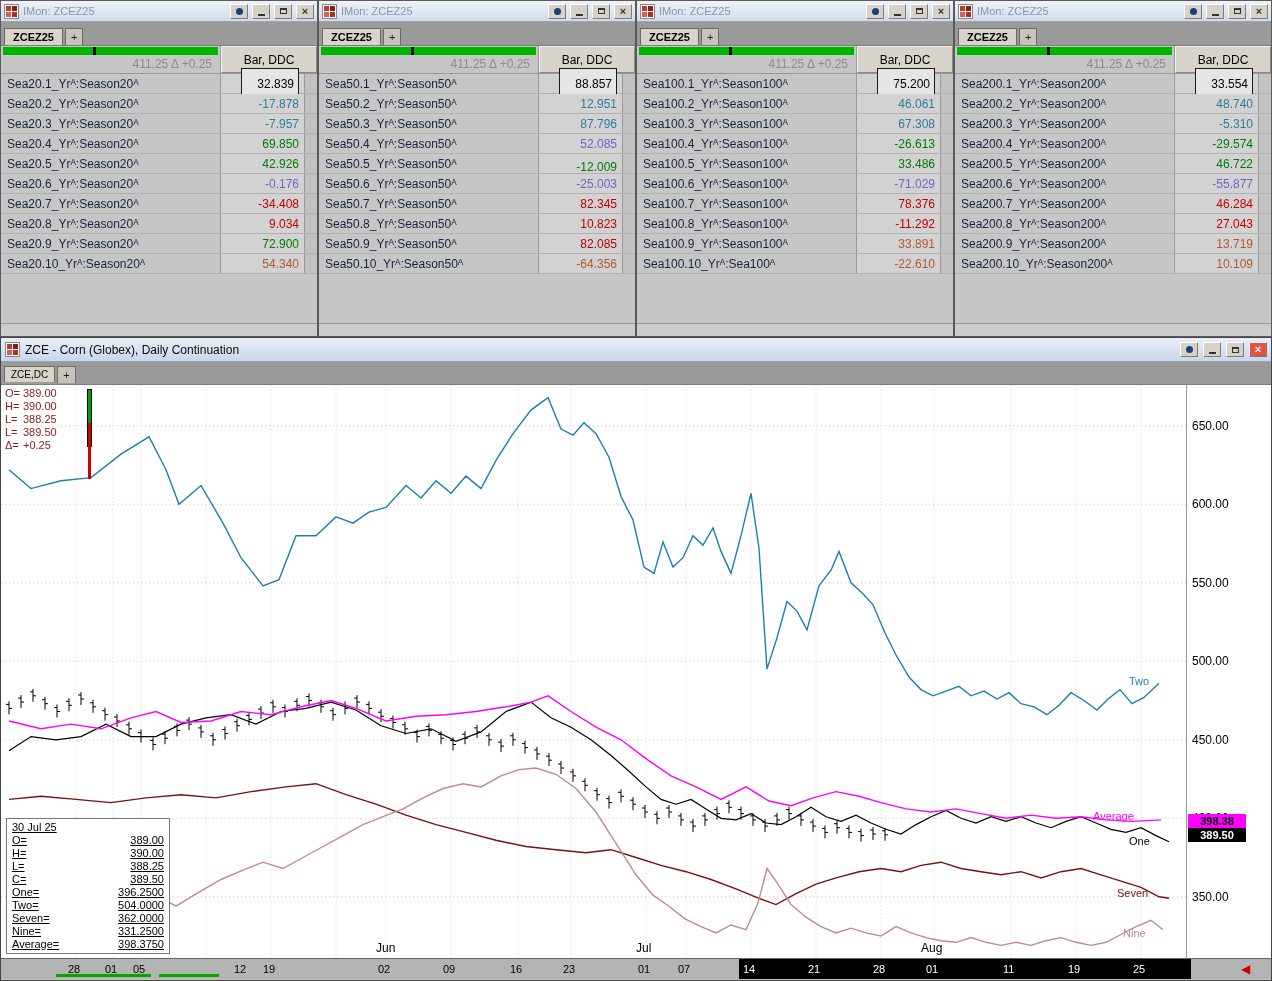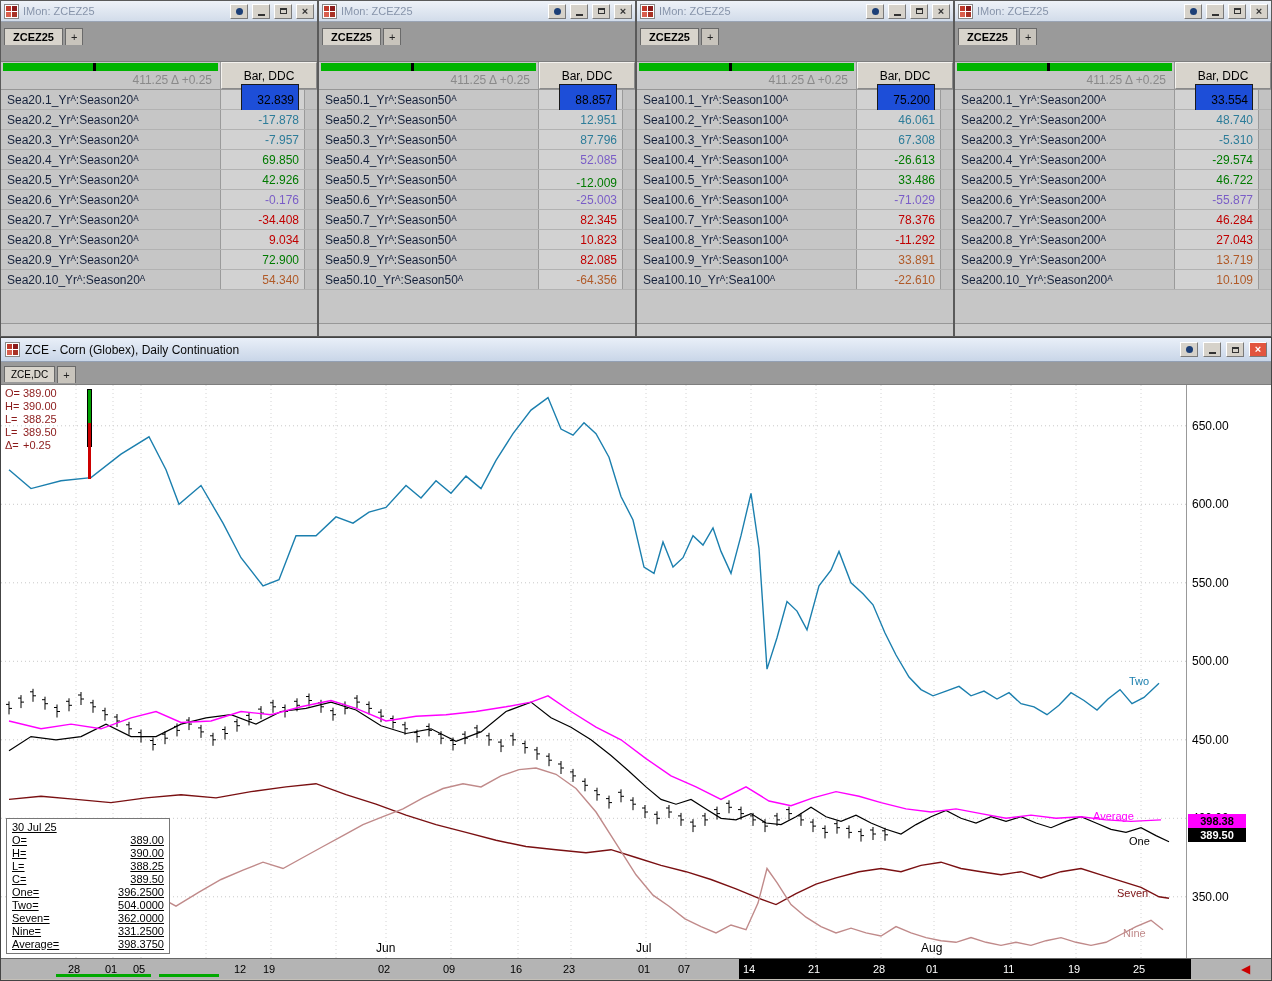--- a/index.html
+++ b/index.html
@@ -15,36 +15,36 @@
   .app-icon i:nth-child(2){background:#8b1a1a;}
   .app-icon i:nth-child(3){background:#d95f4e;}
   .app-icon i:nth-child(4){background:#a93226;}
   .win-btn{width:16px;height:13px;background:#d6d2ca;border:1px solid;border-color:#ffffff #7a7a7a #7a7a7a #ffffff;display:flex;align-items:center;justify-content:center;color:#333;cursor:default;}
   .win-btn.close-red{background:#e2553f;color:#fff;}
   .circle-glyph{width:7px;height:7px;border-radius:50%;background:#1c3f77;}
   .min-glyph{width:7px;height:2px;background:#333;align-self:flex-end;margin-bottom:2px;}
   .max-glyph{width:7px;height:6px;border:1px solid #333;border-top-width:2px;box-sizing:border-box;}
   .x-glyph{font-size:11px;font-weight:bold;line-height:1;}
 
-  .tabbar{height:21px;flex:0 0 21px;background:#9a9a9a;display:flex;align-items:flex-end;padding:2px 0 16px 3px;gap:2px;border-bottom:1px solid #7e7e7e;}
+  .tabbar{height:21px;flex:0 0 21px;background:#9a9a9a;display:flex;align-items:flex-end;padding:2px 0 0 3px;gap:2px;border-bottom:1px solid #7e7e7e;}
   .tab{background:#d8d4cc;border:1px solid #6a6a6a;border-bottom:none;font-size:11px;font-weight:bold;padding:2px 8px;color:#000;}
   .tab-add{background:#c8c4bc;border:1px solid #6a6a6a;border-bottom:none;font-size:11px;padding:2px 5px;color:#222;}
 
   .mon-header{display:flex;height:27px;flex:0 0 27px;border-bottom:1px solid #979797;}
   .mh-left{width:220px;position:relative;background:#c6c6c6;border-right:1px solid #9a9a9a;box-sizing:border-box;}
   .meter{position:absolute;top:1px;left:2px;right:2px;height:8px;background:#00b400;}
   .meter-tick{position:absolute;top:0;width:3px;height:8px;background:#000;}
   .quote{position:absolute;top:11px;right:8px;font-size:12px;color:#8a8a8a;}
   .mh-right{flex:1;background:#d8d4cc;border:1px solid;border-color:#f4f2ee #8a8a8a #8a8a8a #f4f2ee;display:flex;align-items:center;justify-content:center;font-size:12px;color:#000;}
 
   .rows{flex:0 0 auto;}
   .row{display:flex;height:19px;border-bottom:1px solid #b2b2b2;}
   .cell-label{width:220px;box-sizing:border-box;background:#c6c6c6;border-right:1px solid #9a9a9a;font-size:12px;color:#16223c;display:flex;align-items:center;padding-left:6px;white-space:nowrap;overflow:hidden;}
   .cell-value{width:83px;box-sizing:border-box;background:#d2d2d2;font-size:12px;display:flex;align-items:center;justify-content:flex-end;padding-right:5px;}
-  .valbox{background:#1d4ed8;border:1px solid #1a1a1a;padding:8px 4px;min-width:48px;text-align:right;}
+  .valbox{background:#e5e5e5;border:1px solid #1a1a1a;padding:8px 4px;min-width:48px;text-align:right;}
   .row-strip{flex:1;border-left:1px solid #9a9a9a;background:#c2c2c2;}
   .mon-filler{flex:1;background:#c6c6c6;}
   .mon-scroll{height:12px;flex:0 0 12px;background:#cccccc;border-top:1px solid #979797;}
 
   
   .chart-window{position:absolute;top:337px;left:0;width:1272px;height:644px;box-sizing:border-box;border:1px solid #444;background:#fff;display:flex;flex-direction:column;}
   .chart-titlebar{height:23px;flex:0 0 23px;background:linear-gradient(#e9eff8,#c9d6e8);display:flex;align-items:center;padding:0 4px;gap:5px;border-bottom:1px solid #93a0b4;}
   .chart-titlebar .title{flex:1;font-size:12px;color:#0a0a0a;}
   .chart-tabbar{height:20px;flex:0 0 20px;background:#9a9a9a;display:flex;align-items:center;padding:2px 0 0 3px;gap:2px;border-bottom:1px solid #7e7e7e;}
   .chart-tabbar .tab{font-size:10px;font-weight:normal;padding:2px 6px;background:#d8d4cc;}

